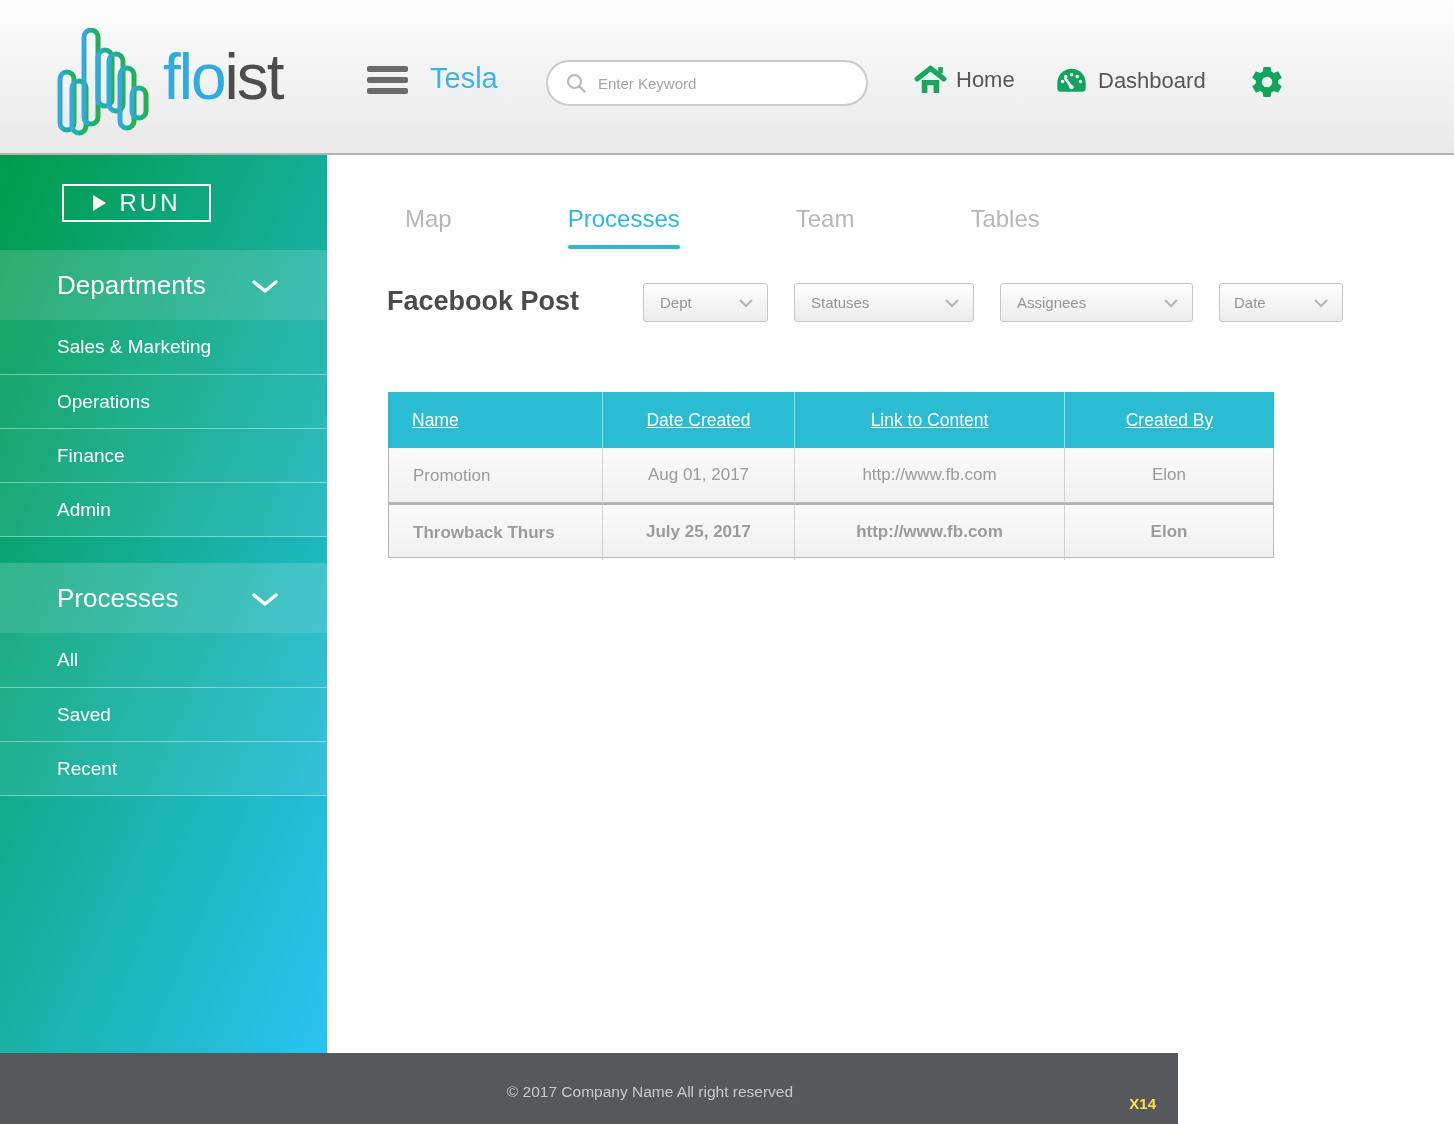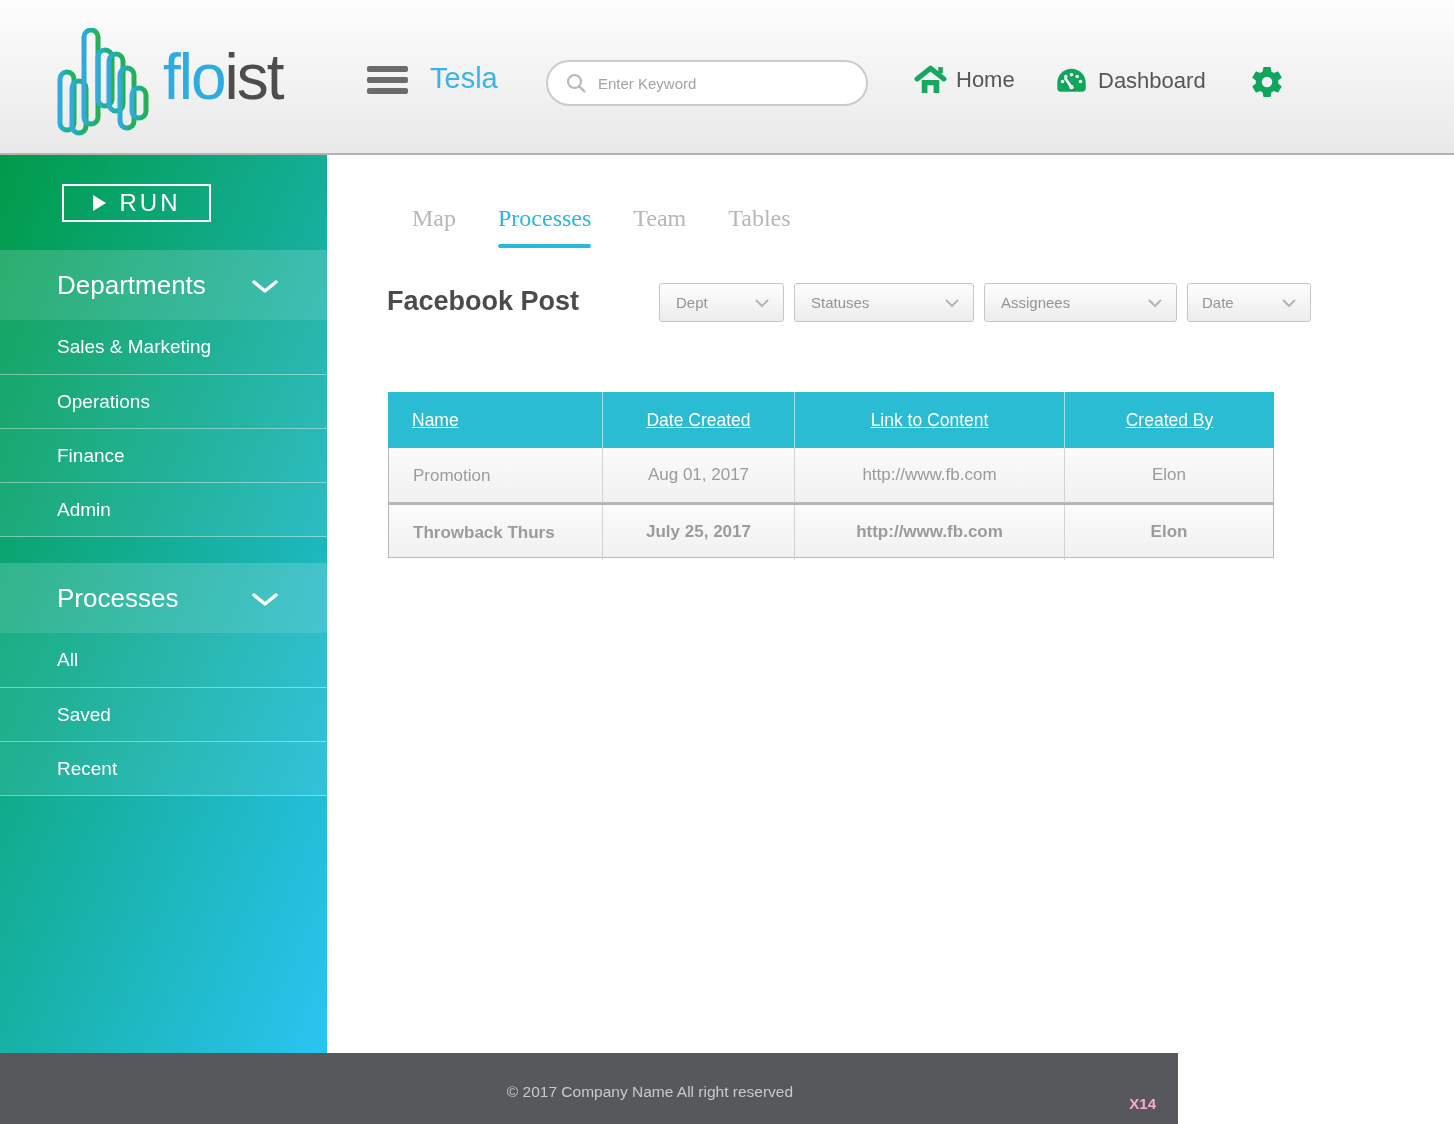--- a/index.html
+++ b/index.html
@@ -71,28 +71,28 @@
   .items-proc { top:478px; }
   .side-item {
     height:54px; line-height:54px; padding-left:57px;
     color:#fff; font-size:19px; cursor:pointer;
   }
   .side-item + .side-item { border-top:1px solid rgba(255,255,255,0.4); }
 
   
   .main { position:absolute; left:327px; top:155px; width:1127px; height:898px; background:#fff; }
 
-  .tabs { position:absolute; left:85px; top:50px; display:flex; gap:42px;font-family:Liberation Serif, serif; }
+  .tabs { position:absolute; left:78px; top:50px; display:flex; gap:116px; }
   .tab { font-size:24px; color:#b7b7b7; cursor:pointer; text-align:center; }
   .tab.active { color:#2CB8DC; }
   .tab.active .underline { height:4px; background:#2CB8DC; border-radius:2px; margin-top:12px; }
 
   .page-title { position:absolute; left:60px; top:131px; font-size:27px; font-weight:600; color:#4B4B4D; }
 
-  .filters { position:absolute; left:332px; top:128px; display:flex; gap:10px; }
+  .filters { position:absolute; left:316px; top:128px; display:flex; gap:26px; }
   .filter {
     height:39px; border:1px solid #c6c6c6; border-radius:3px;
     background:linear-gradient(#fefefe, #ececec);
     display:flex; align-items:center; justify-content:space-between;
     padding:0 13px 0 16px; cursor:pointer;
   }
   .filter .flabel { font-size:15px; color:#959595; }
   .f-dept { width:125px; } .f-status { width:180px; } .f-assign { width:193px; } .f-date { width:124px;padding-left:14px; }
 
   .table { position:absolute; left:61px; top:237px; width:886px; }
@@ -111,21 +111,21 @@
     cursor:pointer;
   }
   .trow + .trow { border-top:2px solid #b4b4b4;font-weight:bold; }
   .trow .cell + .cell { border-left:1px solid #d2d2d2; height:55px; line-height:53px; }
   .cell { text-align:center; overflow:hidden; }
   .cell.first { text-align:left; padding-left:24px; }
 
   
   .footer { position:absolute; left:0; top:1053px; width:1178px; height:71px; background:#57585B; }
   .copyright { position:absolute; left:0; top:30px; width:1300px; text-align:center; font-size:15.5px; color:#C9C9C9; }
-  .pageref { position:absolute; right:22px; top:42px; font-size:15px; font-weight:700; color:#f9a8d4; }
+  .pageref { position:absolute; right:22px; top:42px; font-size:15px; font-weight:700; color:#fde047; }
 
   svg { display:block; }
 </style>
 </head>
 <body>
 
 <div class="app">
 
   <div class="header">
     <div class="brand">

